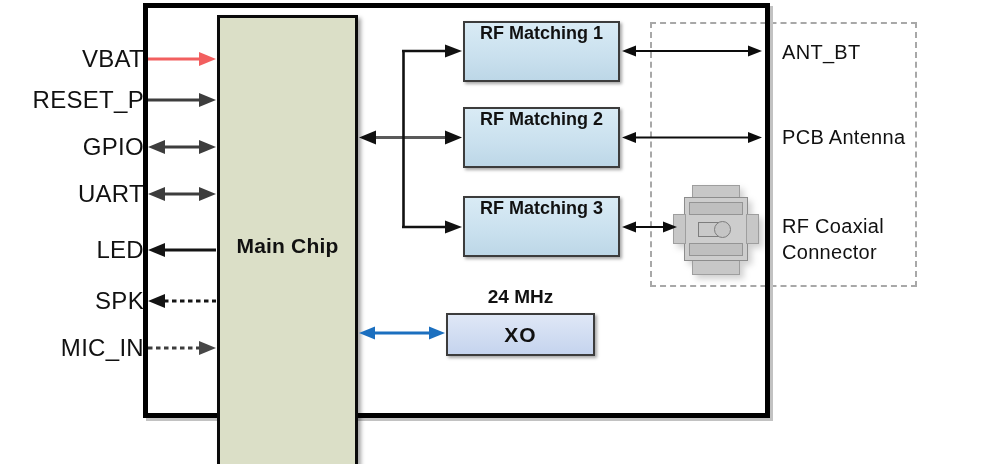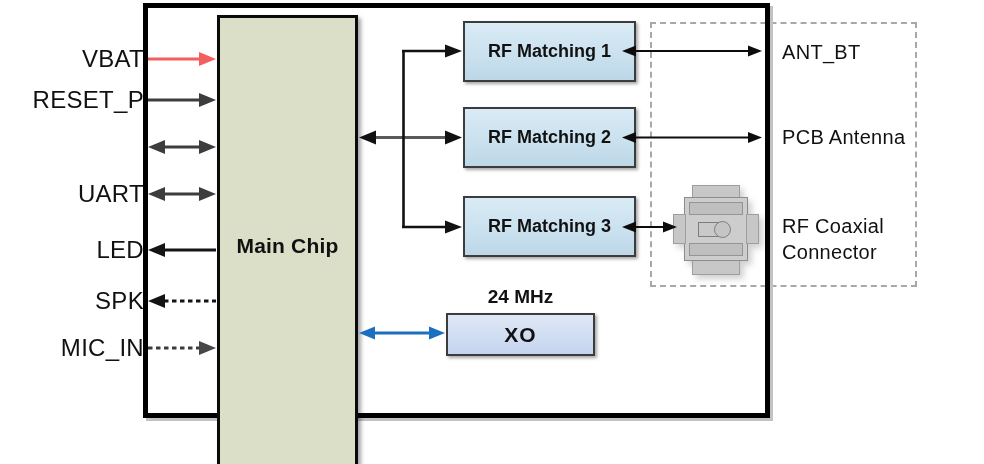--- a/index.html
+++ b/index.html
@@ -18,24 +18,24 @@
     box-shadow:3px 3px 0 #c2c2c2;
   }
   .main-chip{
     position:absolute;left:217px;top:15px;width:141px;height:461px;
     background:#dbdfc7;border:3px solid #0a0a0a;box-sizing:border-box;z-index:3;
     display:flex;align-items:center;justify-content:center;
     box-shadow:3px 3px 4px rgba(0,0,0,0.35);
     font-weight:bold;font-size:21px;letter-spacing:0.2px;
   }
   .rf-block{
-    position:absolute;left:463px;width:173px;height:61px;
+    position:absolute;left:463px;width:157px;height:61px;
     background:linear-gradient(180deg,#d9ebf5 0%,#c9e0ee 60%,#bdd7e7 100%);
     border:2px solid #3c3c3c;box-sizing:border-box;z-index:3;
-    display:flex;align-items:center;justify-content:center;
+    display:flex;justify-content:center;
     box-shadow:2px 2px 3px rgba(0,0,0,0.35);
     font-weight:bold;font-size:18px;
   }
   .rf1{top:21px;} .rf2{top:107px;} .rf3{top:196px;}
   .xo-block{
     position:absolute;left:446px;top:313px;width:149px;height:43px;
     background:linear-gradient(180deg,#dfe7f6 0%,#c5d4ee 100%);
     border:2px solid #3c3c3c;box-sizing:border-box;z-index:3;
     display:flex;align-items:center;justify-content:center;
     box-shadow:2px 2px 3px rgba(0,0,0,0.35);
@@ -85,20 +85,21 @@
 
   <div class="dashed-box"></div>
   <div class="outer-box"></div>
 
   <div class="main-chip">
     <span>Main Chip</span>
   </div>
 
   <div class="sig-label lbl-vbat">VBAT</div>
   <div class="sig-label lbl-reset">RESET_P</div>
+  <div class="sig-label lbl-gpio">GPIO</div>
   <div class="sig-label lbl-uart">UART</div>
   <div class="sig-label lbl-led">LED</div>
   <div class="sig-label lbl-spk">SPK</div>
   <div class="sig-label lbl-mic">MIC_IN</div>
 
   <div class="rf-block rf1">
     <span>RF Matching 1</span>
   </div>
   <div class="rf-block rf2">
     <span>RF Matching 2</span>

